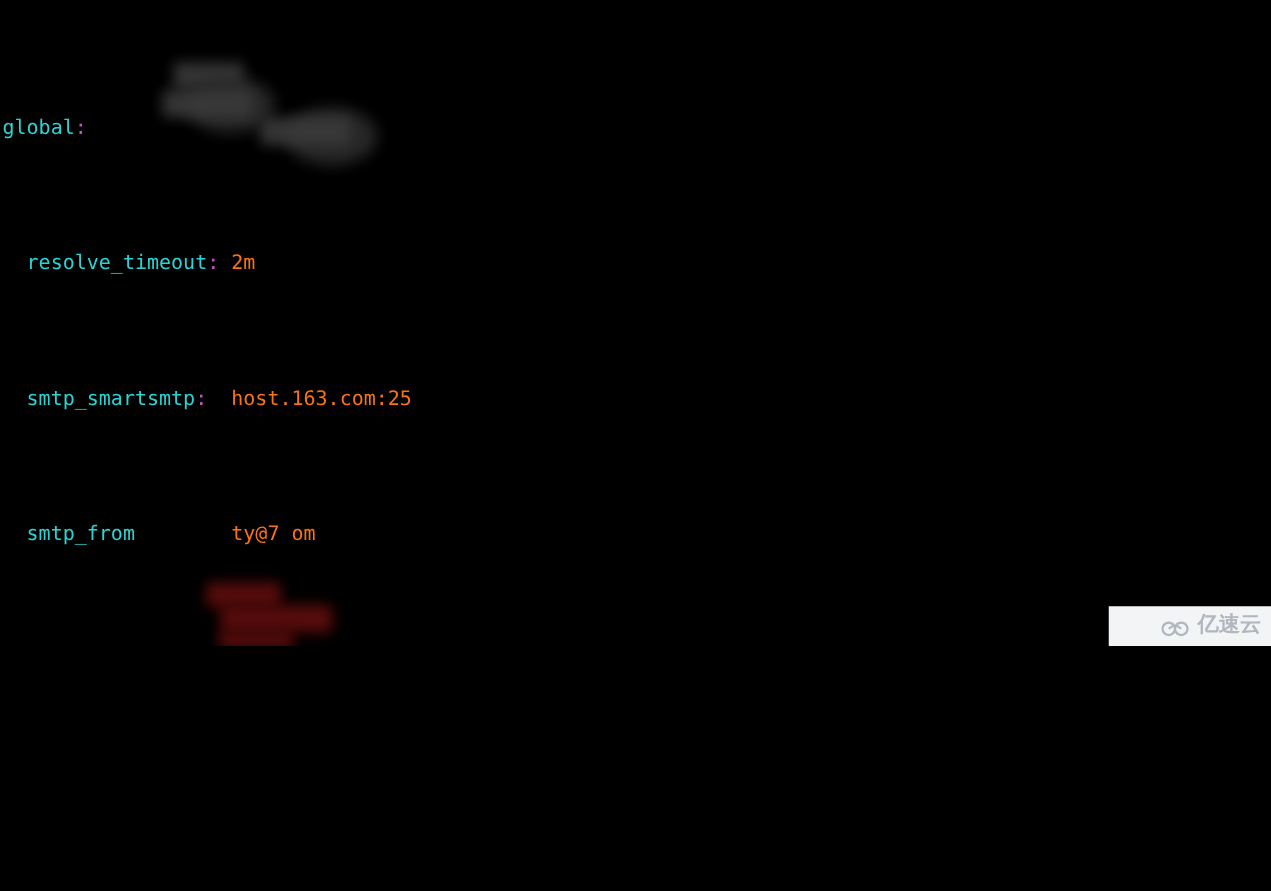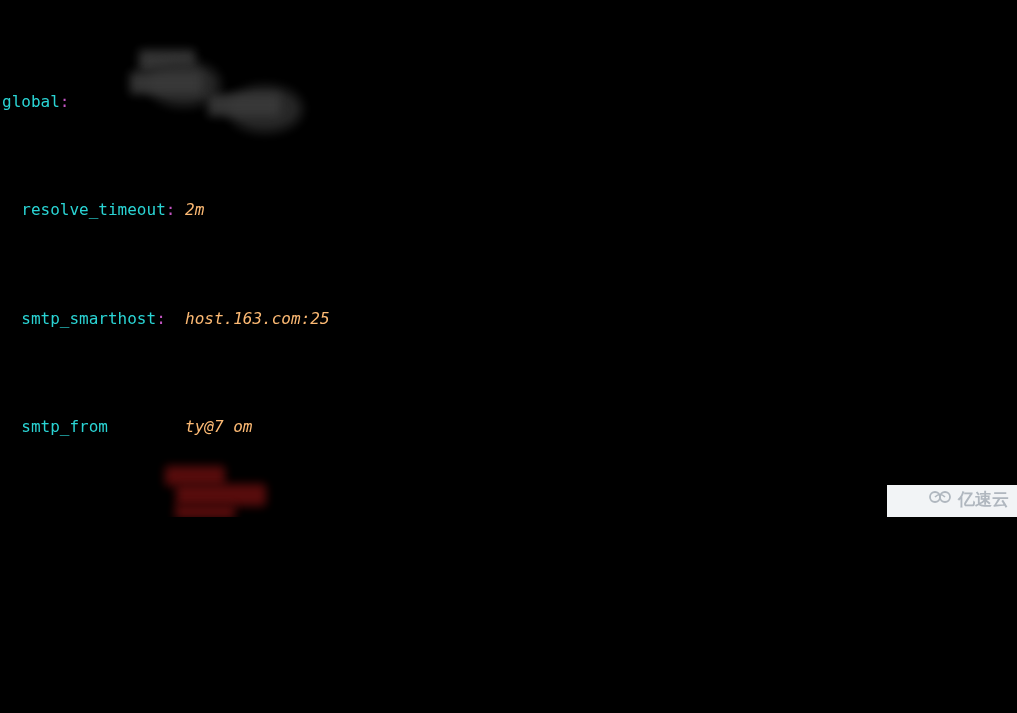--- a/index.html
+++ b/index.html
@@ -27,21 +27,21 @@
     white-space: pre;
   }
   .line {
     height: 21.7px;
     white-space: pre;
     padding-left: 2px;
   }
   
   .key      { color: #2ad4d4; }
   .colon    { color: #c355c3; }
-  .val      { color: #fdba74; font-style: italic; }
+  .val      { color: #f97316; }
 
   
   .redact {
     position: absolute;
     background: #5a0d0d;
     filter: blur(5px);
     opacity: 0.97;
     border-radius: 3px;
   }
   .redact-dark {
@@ -68,21 +68,21 @@
     height: 20px;
     background: #19e519;
   }
 
   
   #watermark {
     position: absolute;
     right: 8px;
     bottom: 6px;
     display: flex;
-    align-items: flex-start;
+    align-items: flex-end;
     gap: 5px;
     color: #9aa3ad;
     font-family: "Liberation Sans", sans-serif;
     font-size: 17px;
     font-weight: bold;
     opacity: 0.75;
     user-select: none;
   }
   #watermark svg { display: block; }
   .wm-bg {
@@ -101,21 +101,21 @@
 
   <div id="code">
 
     
     <div class="line"><span class="key">global</span><span class="colon">:</span></div>
 
     
     <div class="line">  <span class="key">resolve_timeout</span><span class="colon">:</span> <span class="val">2m</span></div>
 
     
-    <div class="line">  <span class="key">smtp_smart</span><span class="key">host</span><span class="colon">:</span>  <span class="val">host.163.com:25</span></div>
+    <div class="line">  <span class="key">smtp_smart</span><span class="key">smtp</span><span class="colon">:</span>  <span class="val">host.163.com:25</span></div>
 
     
     <div class="line">  <span class="key">smtp_from</span>        <span class="val">ty@7</span> <span class="val">om</span></div>
 
     
 
     
 
     
     

